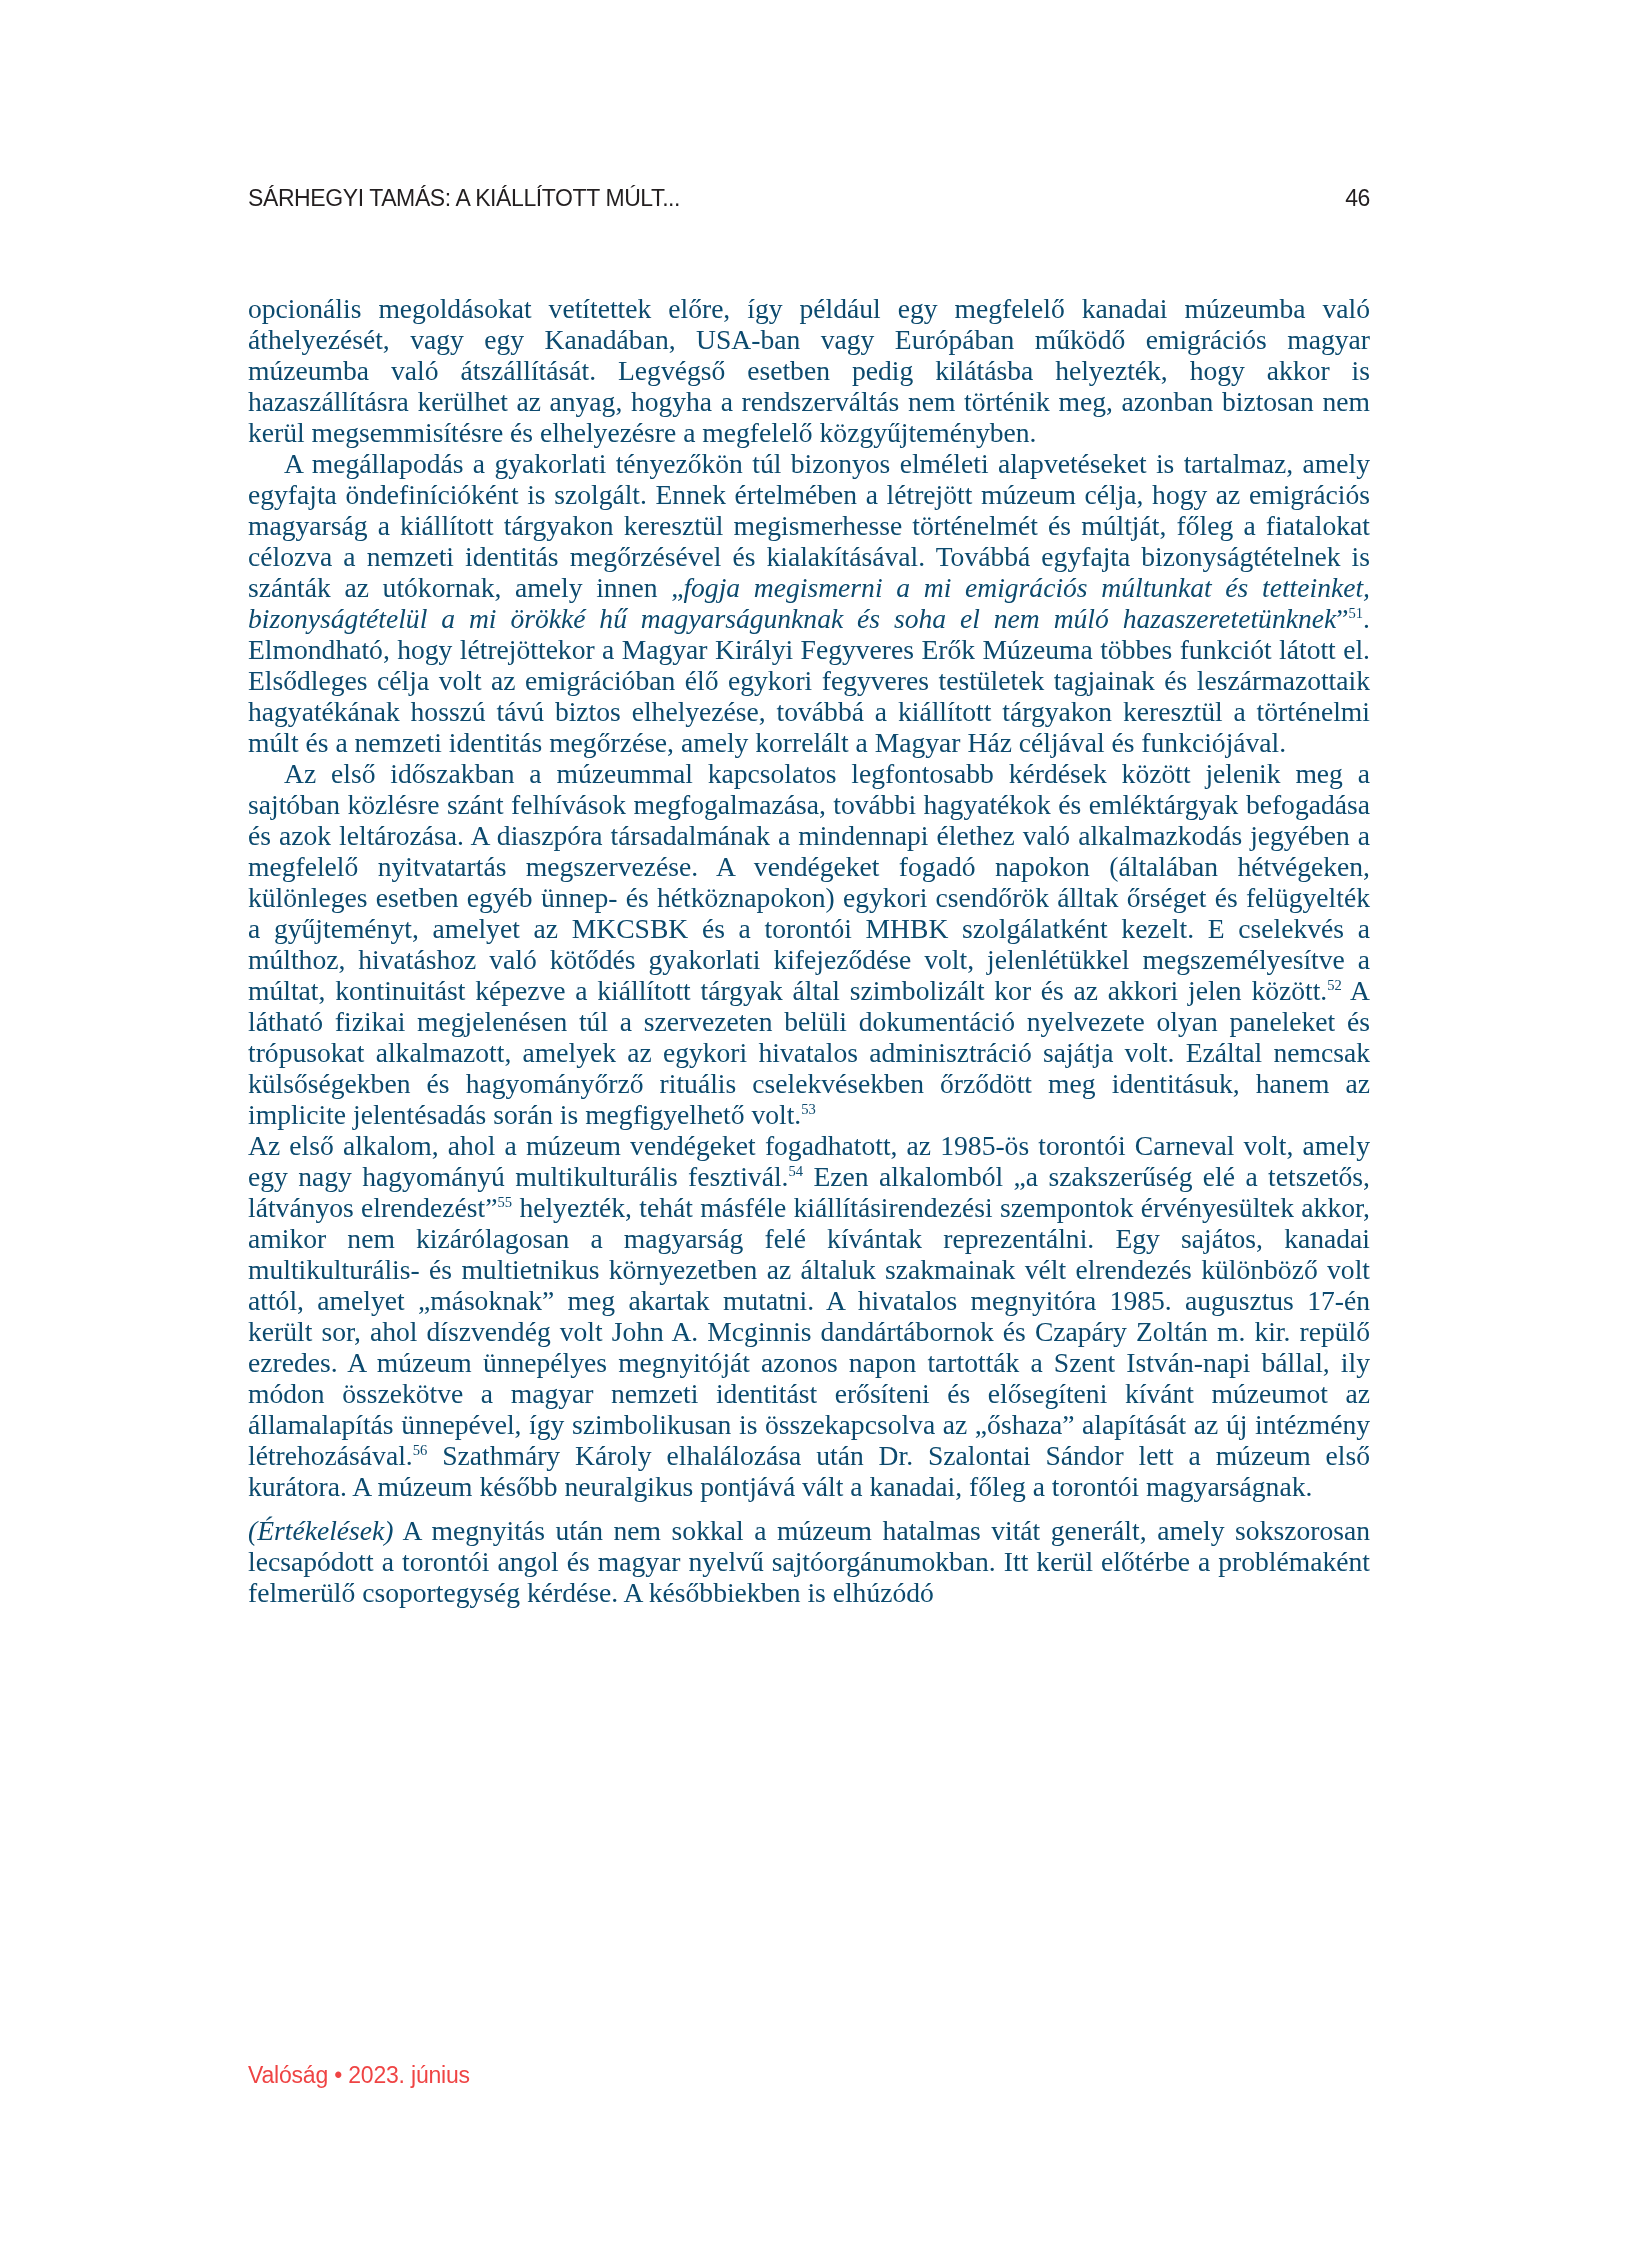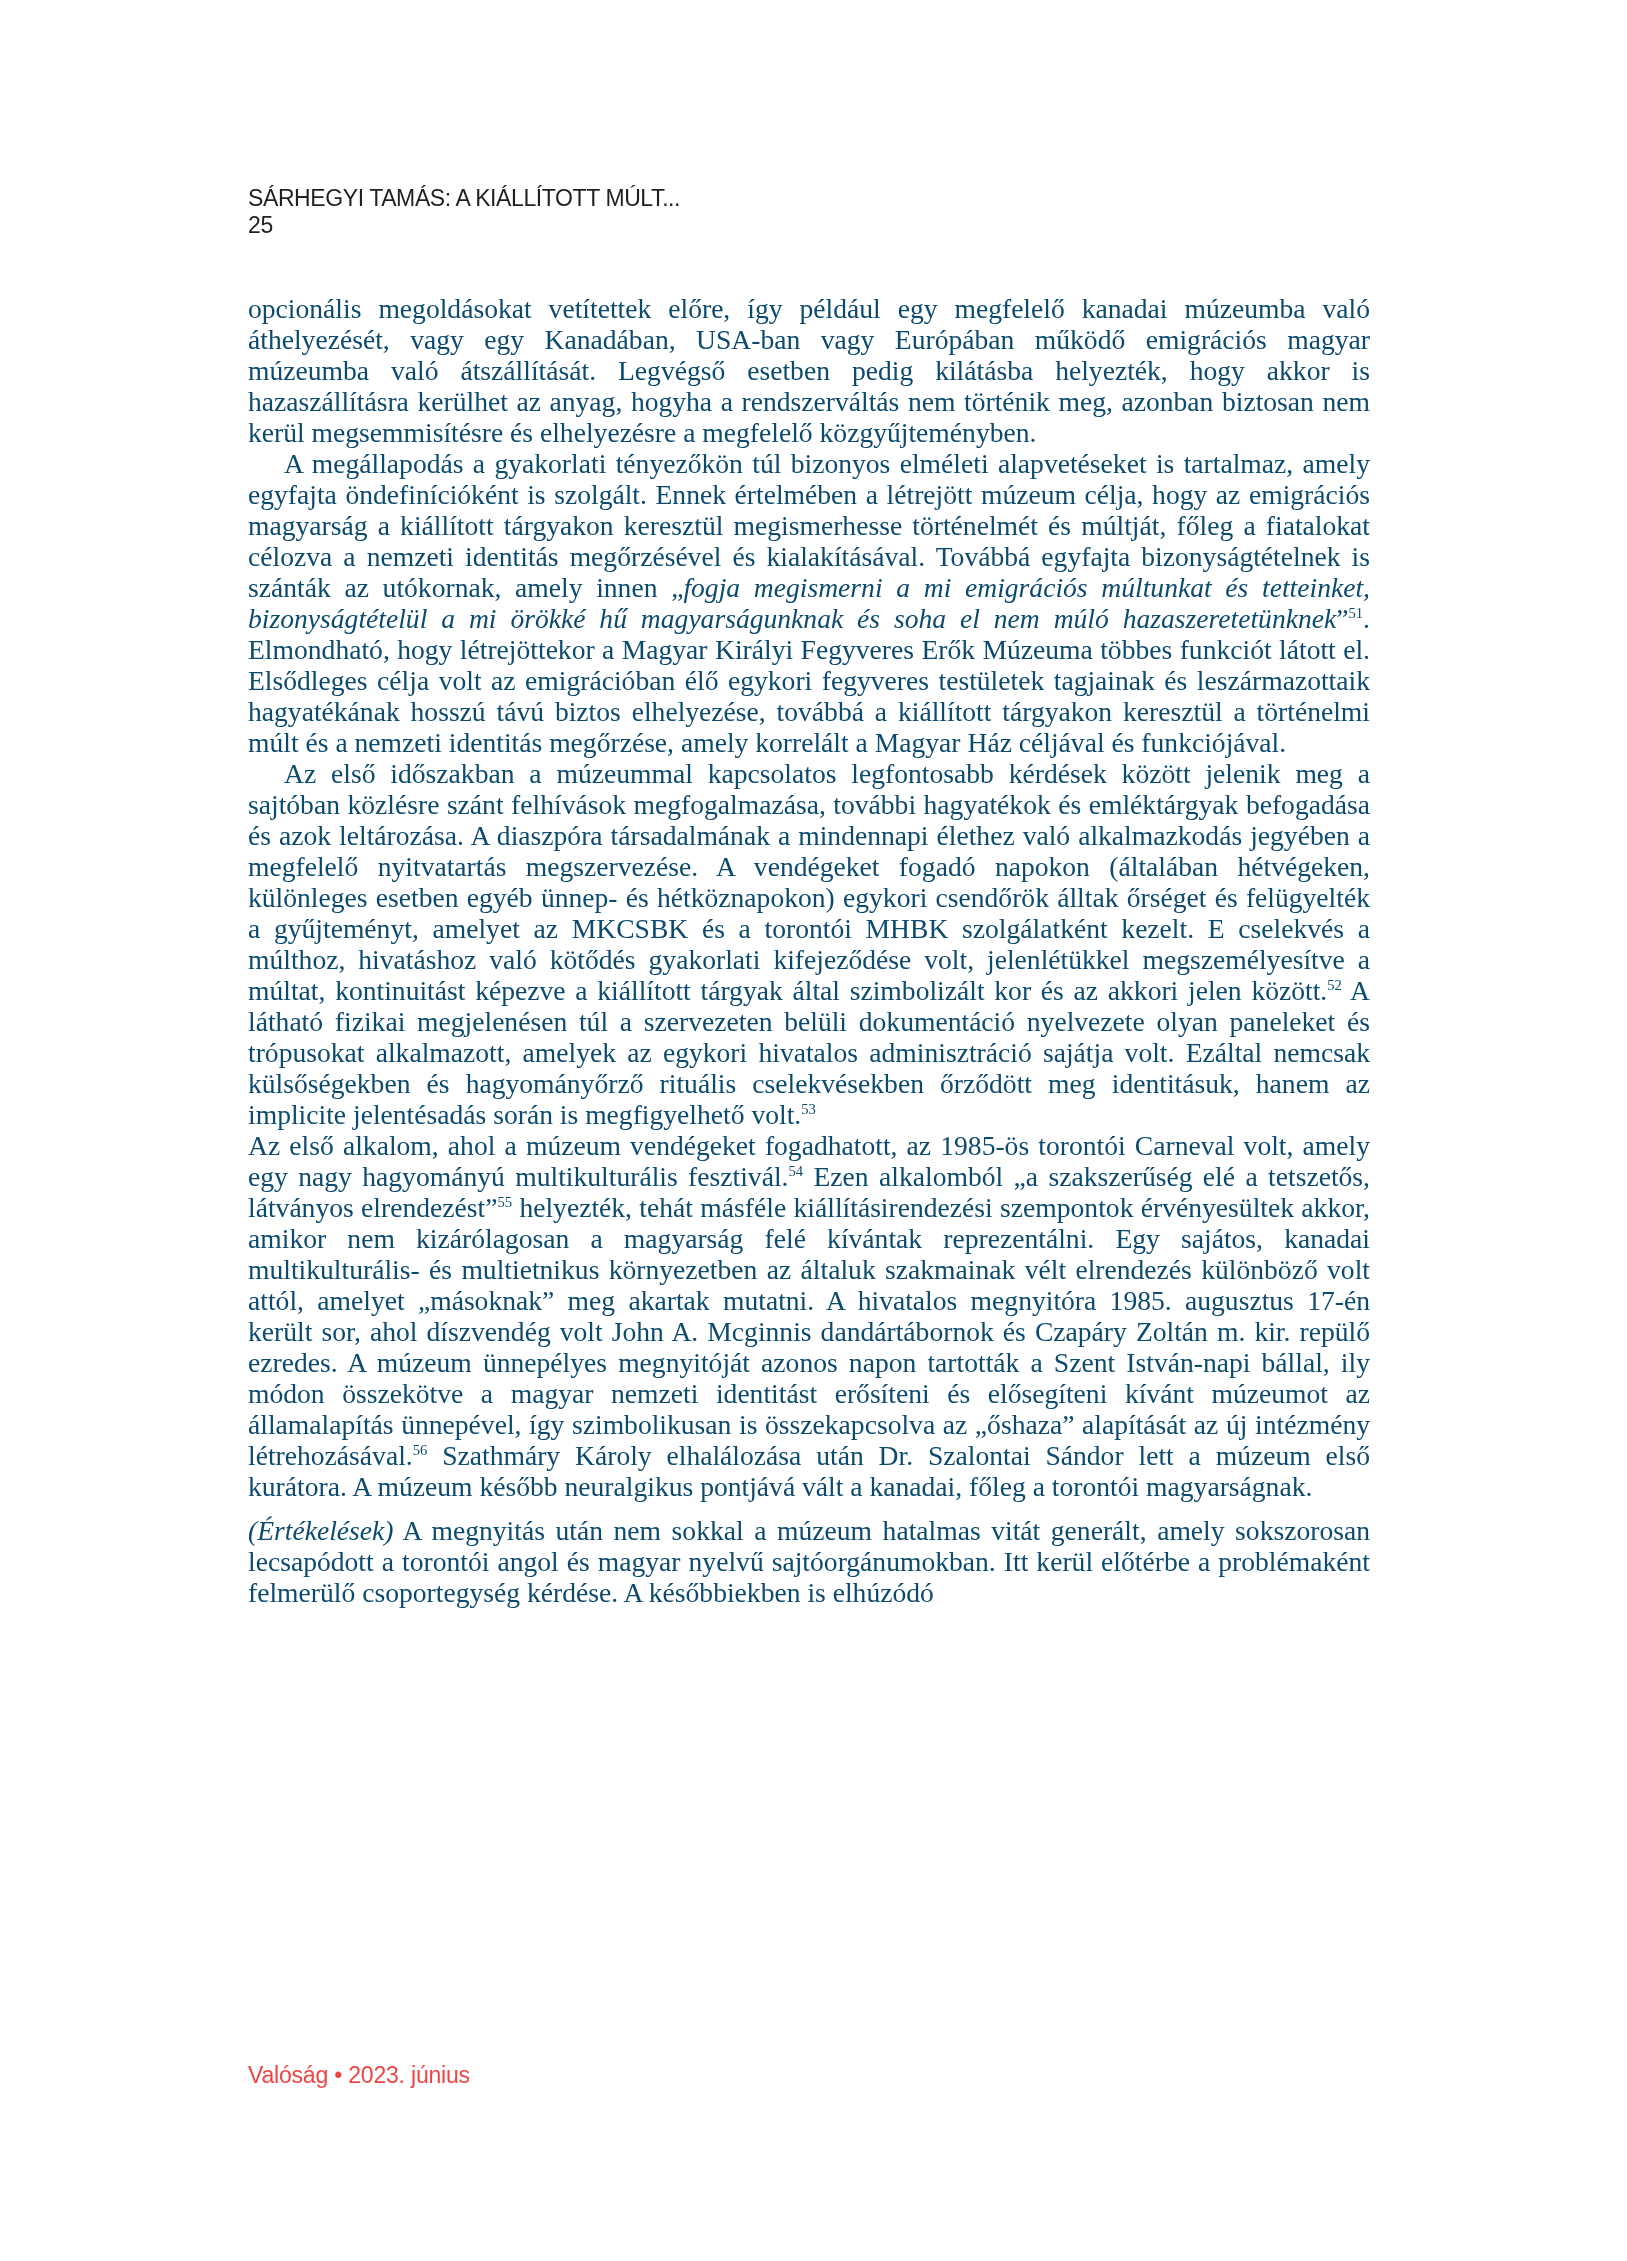--- a/index.html
+++ b/index.html
@@ -19,21 +19,20 @@
       left: 248px;
       top: 185px;
       width: 1122px;
       display: flex;
       justify-content: space-between;
       align-items: baseline;
       font-family: "Liberation Sans", sans-serif;
       font-size: 23px;
       letter-spacing: -0.4px;
       color: #231f20;
-      flex-direction: column;
     }
     .body-text {
       position: absolute;
       left: 248px;
       top: 293px;
       width: 1122px;
       font-family: "Liberation Serif", serif;
       font-size: 27.6px;
       line-height: 31px;
       text-align: justify;
@@ -65,21 +64,21 @@
       font-size: 23px;
       letter-spacing: -0.2px;
       color: #ef4444;
     }
   </style>
 </head>
 <body>
 
 <div class="running-header">
   <span>SÁRHEGYI TAMÁS: A KIÁLLÍTOTT MÚLT...</span>
-  <span>25</span>
+  <span>46</span>
 </div>
 
 <div class="body-text">
   <p class="no-indent"><span>opcionális megoldásokat vetítettek előre, így például egy megfelelő kanadai múzeumba való áthelyezését, vagy egy Kanadában, USA-ban vagy Európában működő emigrációs magyar múzeumba való átszállítását. Legvégső esetben pedig kilátásba helyezték, hogy akkor is hazaszállításra kerülhet az anyag, hogyha a rendszerváltás nem történik meg, azonban biztosan nem kerül megsemmisítésre és elhelyezésre a megfelelő közgyűjteményben.</span></p>
 
   <p><span>A megállapodás a gyakorlati tényezőkön túl bizonyos elméleti alapvetéseket is tartalmaz, amely egyfajta öndefinícióként is szolgált. Ennek értelmében a létrejött múzeum célja, hogy az emigrációs magyarság a kiállított tárgyakon keresztül megismerhesse történelmét és múltját, főleg a fiatalokat célozva a nemzeti identitás megőrzésével és kialakításával. Továbbá egyfajta bizonyságtételnek is szánták az utókornak, amely innen „</span><em>fogja megismerni a mi emigrációs múltunkat és tetteinket, bizonyságtételül a mi örökké hű magyarságunknak és soha el nem múló hazaszeretetünknek</em><span>”</span><sup>51</sup><span>. Elmondható, hogy létrejöttekor a Magyar Királyi Fegyveres Erők Múzeuma többes funkciót látott el. Elsődleges célja volt az emigrációban élő egykori fegyveres testületek tagjainak és leszármazottaik hagyatékának hosszú távú biztos elhelyezése, továbbá a kiállított tárgyakon keresztül a történelmi múlt és a nemzeti identitás megőrzése, amely korrelált a Magyar Ház céljával és funkciójával.</span></p>
 
   <p><span>Az első időszakban a múzeummal kapcsolatos legfontosabb kérdések között jelenik meg a sajtóban közlésre szánt felhívások megfogalmazása, további hagyatékok és emléktárgyak befogadása és azok leltározása. A diaszpóra társadalmának a mindennapi élethez való alkalmazkodás jegyében a megfelelő nyitvatartás megszervezése. A vendégeket fogadó napokon (általában hétvégeken, különleges esetben egyéb ünnep- és hétköznapokon) egykori csendőrök álltak őrséget és felügyelték a gyűjteményt, amelyet az MKCSBK és a torontói MHBK szolgálatként kezelt. E cselekvés a múlthoz, hivatáshoz való kötődés gyakorlati kifejeződése volt, jelenlétükkel megszemélyesítve a múltat, kontinuitást képezve a kiállított tárgyak által szimbolizált kor és az akkori jelen között.</span><sup>52</sup><span> A látható fizikai megjelenésen túl a szervezeten belüli dokumentáció nyelvezete olyan paneleket és trópusokat alkalmazott, amelyek az egykori hivatalos adminisztráció sajátja volt. Ezáltal nemcsak külsőségekben és hagyományőrző rituális cselekvésekben őrződött meg identitásuk, hanem az implicite jelentésadás során is megfigyelhető volt.</span><sup>53</sup></p>
 
   <p class="no-indent"><span>Az első alkalom, ahol a múzeum vendégeket fogadhatott, az 1985-ös torontói Carneval volt, amely egy nagy hagyományú multikulturális fesztivál.</span><sup>54</sup><span> Ezen alkalomból „a szakszerűség elé a tetszetős, látványos elrendezést”</span><sup>55</sup><span> helyezték, tehát másféle kiállításirendezési szempontok érvényesültek akkor, amikor nem kizárólagosan a magyarság felé kívántak reprezentálni. Egy sajátos, kanadai multikulturális- és multietnikus környezetben az általuk szakmainak vélt elrendezés különböző volt attól, amelyet „másoknak” meg akartak mutatni. A hivatalos megnyitóra 1985. augusztus 17-én került sor, ahol díszvendég volt John A. Mcginnis dandártábornok és Czapáry Zoltán m. kir. repülő ezredes. A múzeum ünnepélyes megnyitóját azonos napon tartották a Szent István-napi bállal, ily módon összekötve a magyar nemzeti identitást erősíteni és elősegíteni kívánt múzeumot az államalapítás ünnepével, így szimbolikusan is összekapcsolva az „őshaza” alapítását az új intézmény létrehozásával.</span><sup>56</sup><span> Szathmáry Károly elhalálozása után Dr. Szalontai Sándor lett a múzeum első kurátora. A múzeum később neuralgikus pontjává vált a kanadai, főleg a torontói magyarságnak.</span></p>

